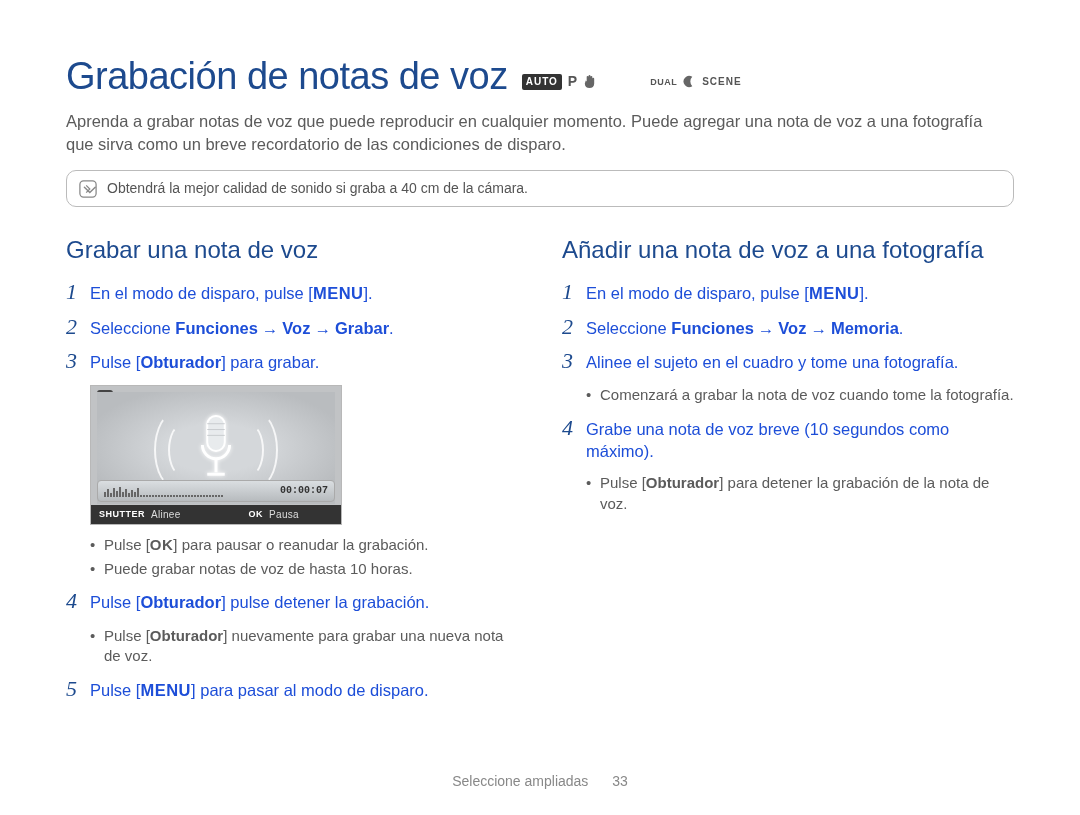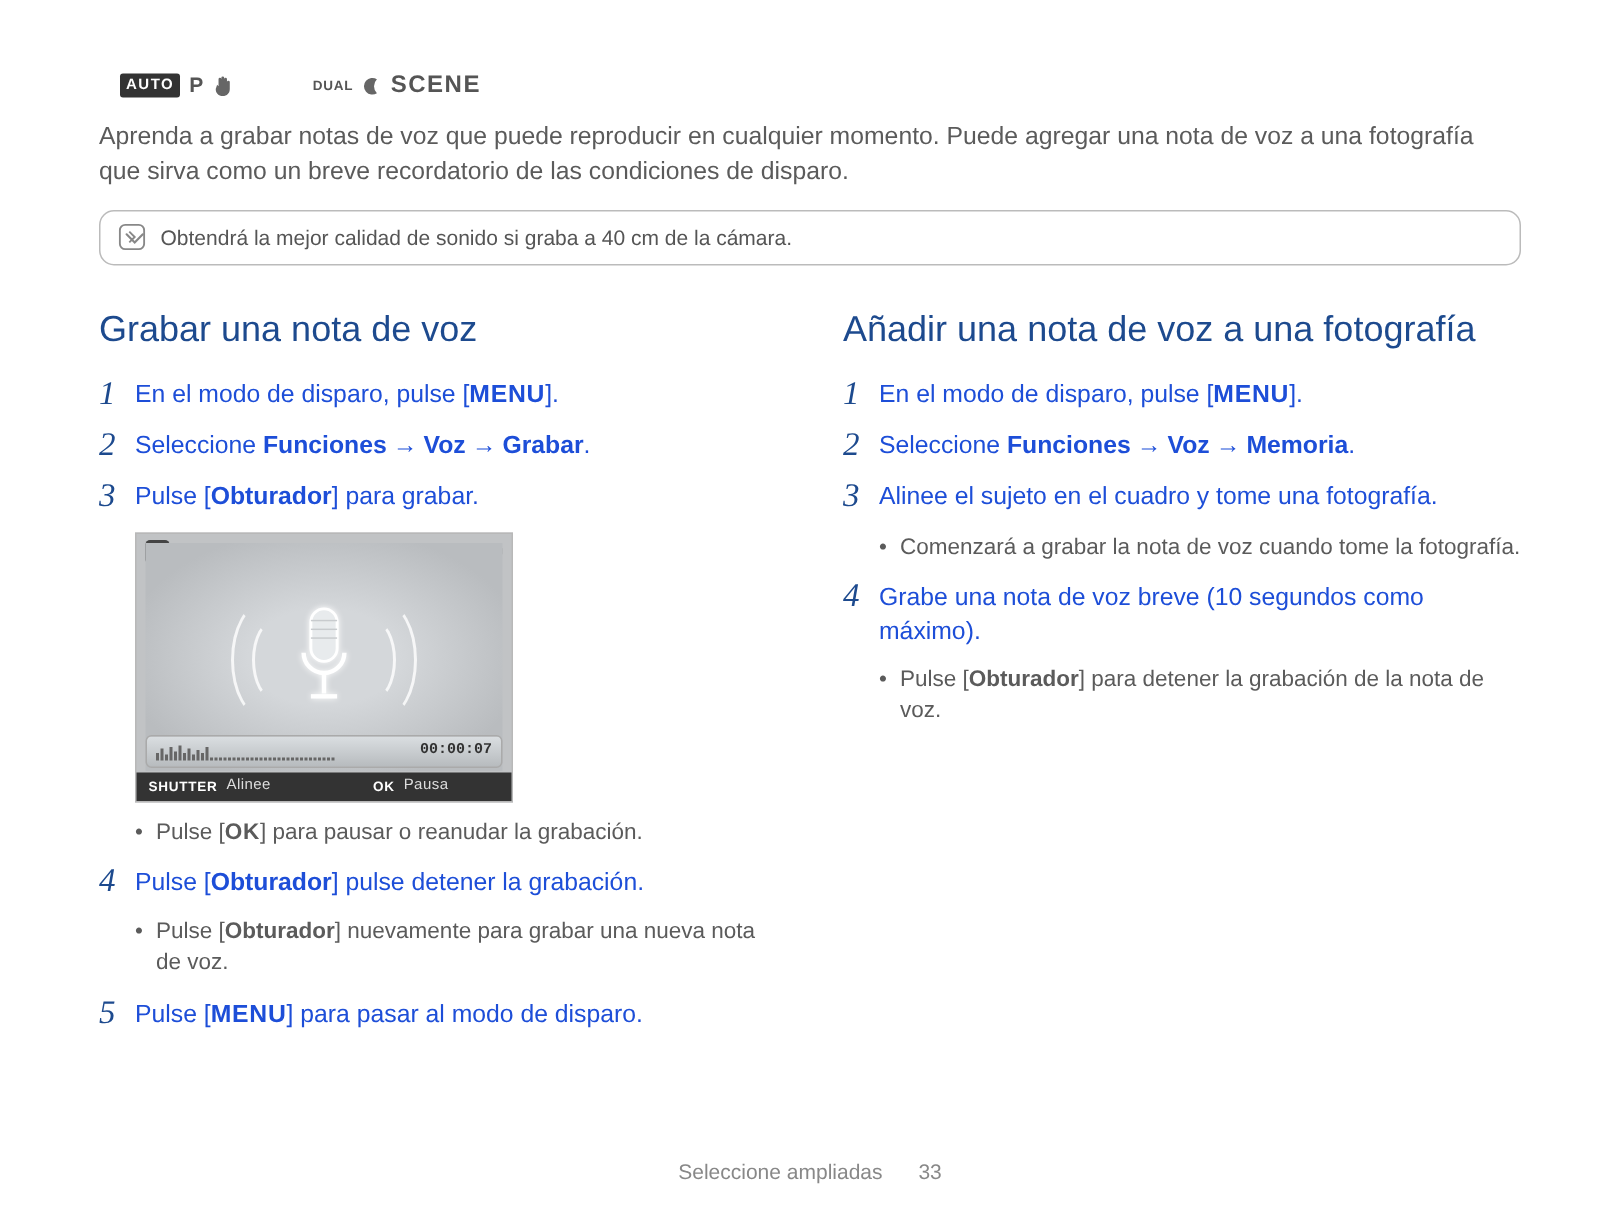--- a/index.html
+++ b/index.html
@@ -57,21 +57,21 @@
     vertical-align: middle;
   }
   .mode-dual {
     font-size: 9px;
     font-weight: bold;
     color: #555;
     letter-spacing: 0.5px;
     padding-left: 48px;
   }
   .mode-scene {
-    font-size: 16px;
+    font-size: 10px;
     font-weight: bold;
     color: #555;
     letter-spacing: 1px;
     text-align: right;
   }
   .intro {
     margin-top: 8px;
     color: #5b5b5b;
   }
   .note-box {
@@ -149,21 +149,21 @@
     position: absolute;
     left: 0;
     top: 0;
   }
   .lcd-wrap {
     margin: 6px 0 10px 24px;
   }
   .lcd {
     border: 1px solid #b8b8b8;
     width: 252px;
-    height: 180px;
+    height: 140px;
     background: #c1c3c5;
     position: relative;
     box-sizing: border-box;
     padding: 0;
   }
   .lcd-body {
     position: absolute;
     inset: 6px 6px 20px 6px;
     background: radial-gradient(ellipse at center, #d4d7da 30%, #b9bcbf 80%);
     display: flex;
@@ -225,20 +225,21 @@
     font-size: 14px;
   }
   .pagen { margin-left: 20px; }
 </style>
 </head>
 <body>
 
 <div class="page">
 
   <div class="title-row">
+    <div class="title">Grabación de notas de voz</div>
     <div class="modes">
       <span class="mode-auto">AUTO</span>
       <span class="mode-p">P</span>
       <svg class="mode-icon" viewBox="0 0 12 16">
           <path d="M3 6V3a1 1 0 012 0V2a1 1 0 012 0v1a1 1 0 012 0v2a1 1 0 012 0v5c0 3-2 5-5 5s-5-2-5-5l1-3 1 1z" fill="#666"></path>
         </svg>
       <span class="mode-dual">DUAL</span>
       <svg class="mode-icon" viewBox="0 0 14 14">
           <path d="M10 2a6 6 0 100 10A7 7 0 0110 2z" fill="#666"></path>
         </svg>
@@ -373,20 +374,21 @@
             <span>Alinee</span>
             <span class="gap"></span>
             <span class="fk">OK</span>
             <span>Pausa</span>
           </div>
         </div>
       </div>
 
       <ul class="sub-bullets">
         <li><span>Pulse [</span><b class="key">OK</b><span>] para pausar o reanudar la grabación.</span></li>
+        <li>Puede grabar notas de voz de hasta 10 horas.</li>
       </ul>
 
       <div class="step">
         <div class="step-num">4</div>
         <div class="step-text">
           <span>Pulse [</span><b>Obturador</b><span>] pulse detener la grabación.</span>
         </div>
       </div>
       <ul class="sub-bullets">
         <li><span>Pulse [</span><b>Obturador</b><span>] nuevamente para grabar una nueva nota de voz.</span></li>

